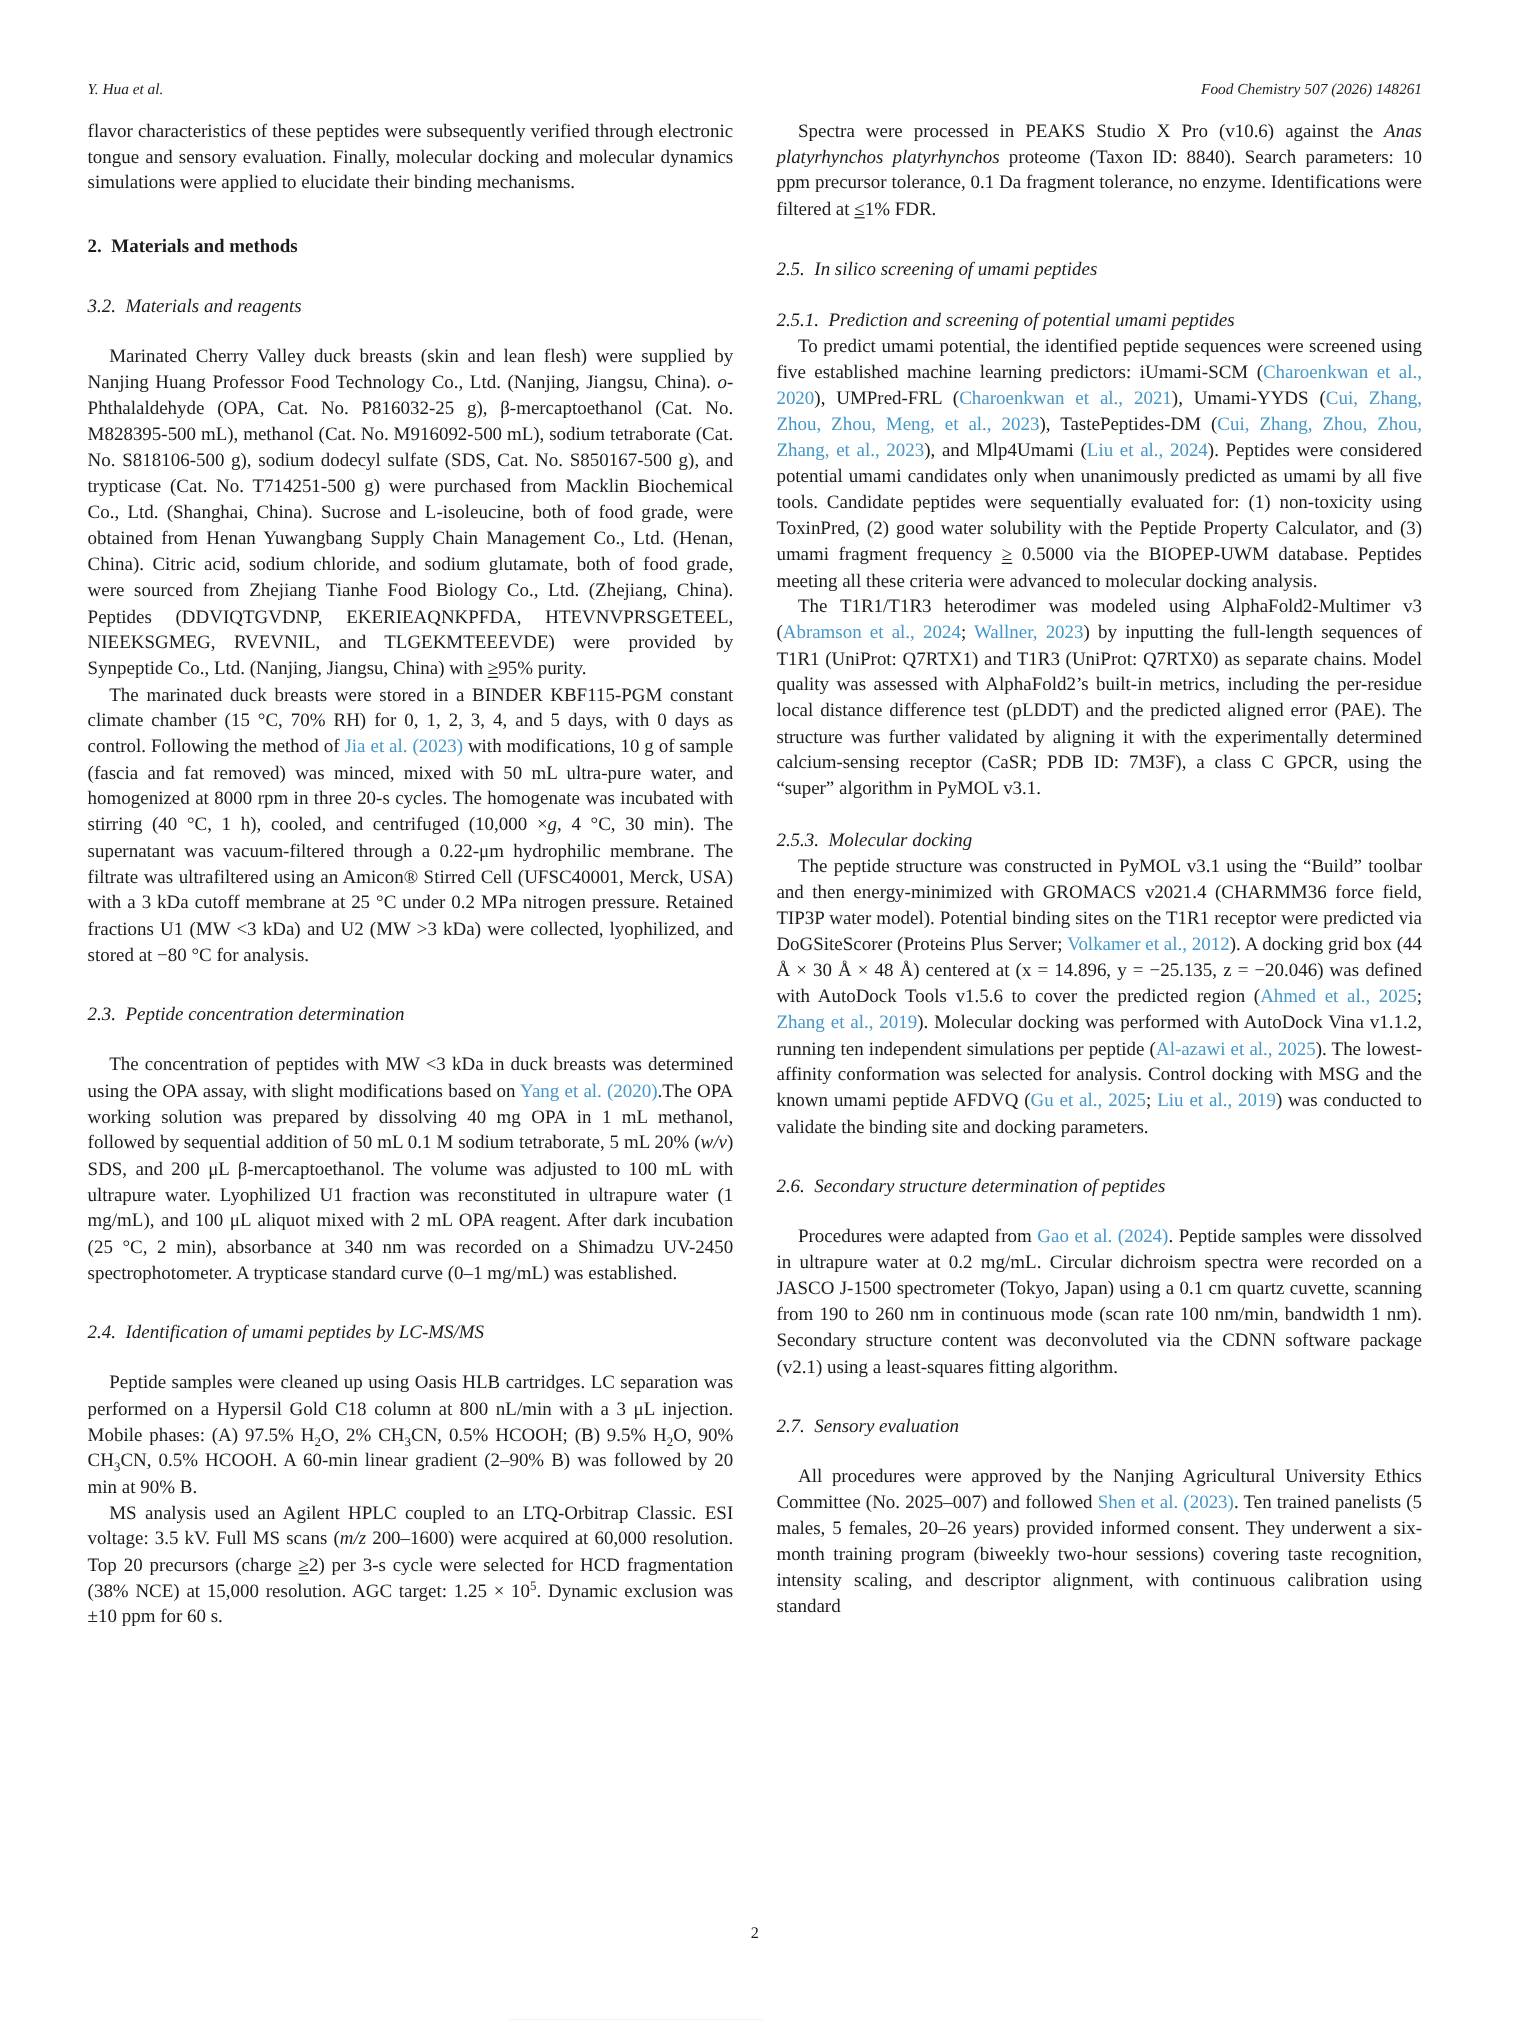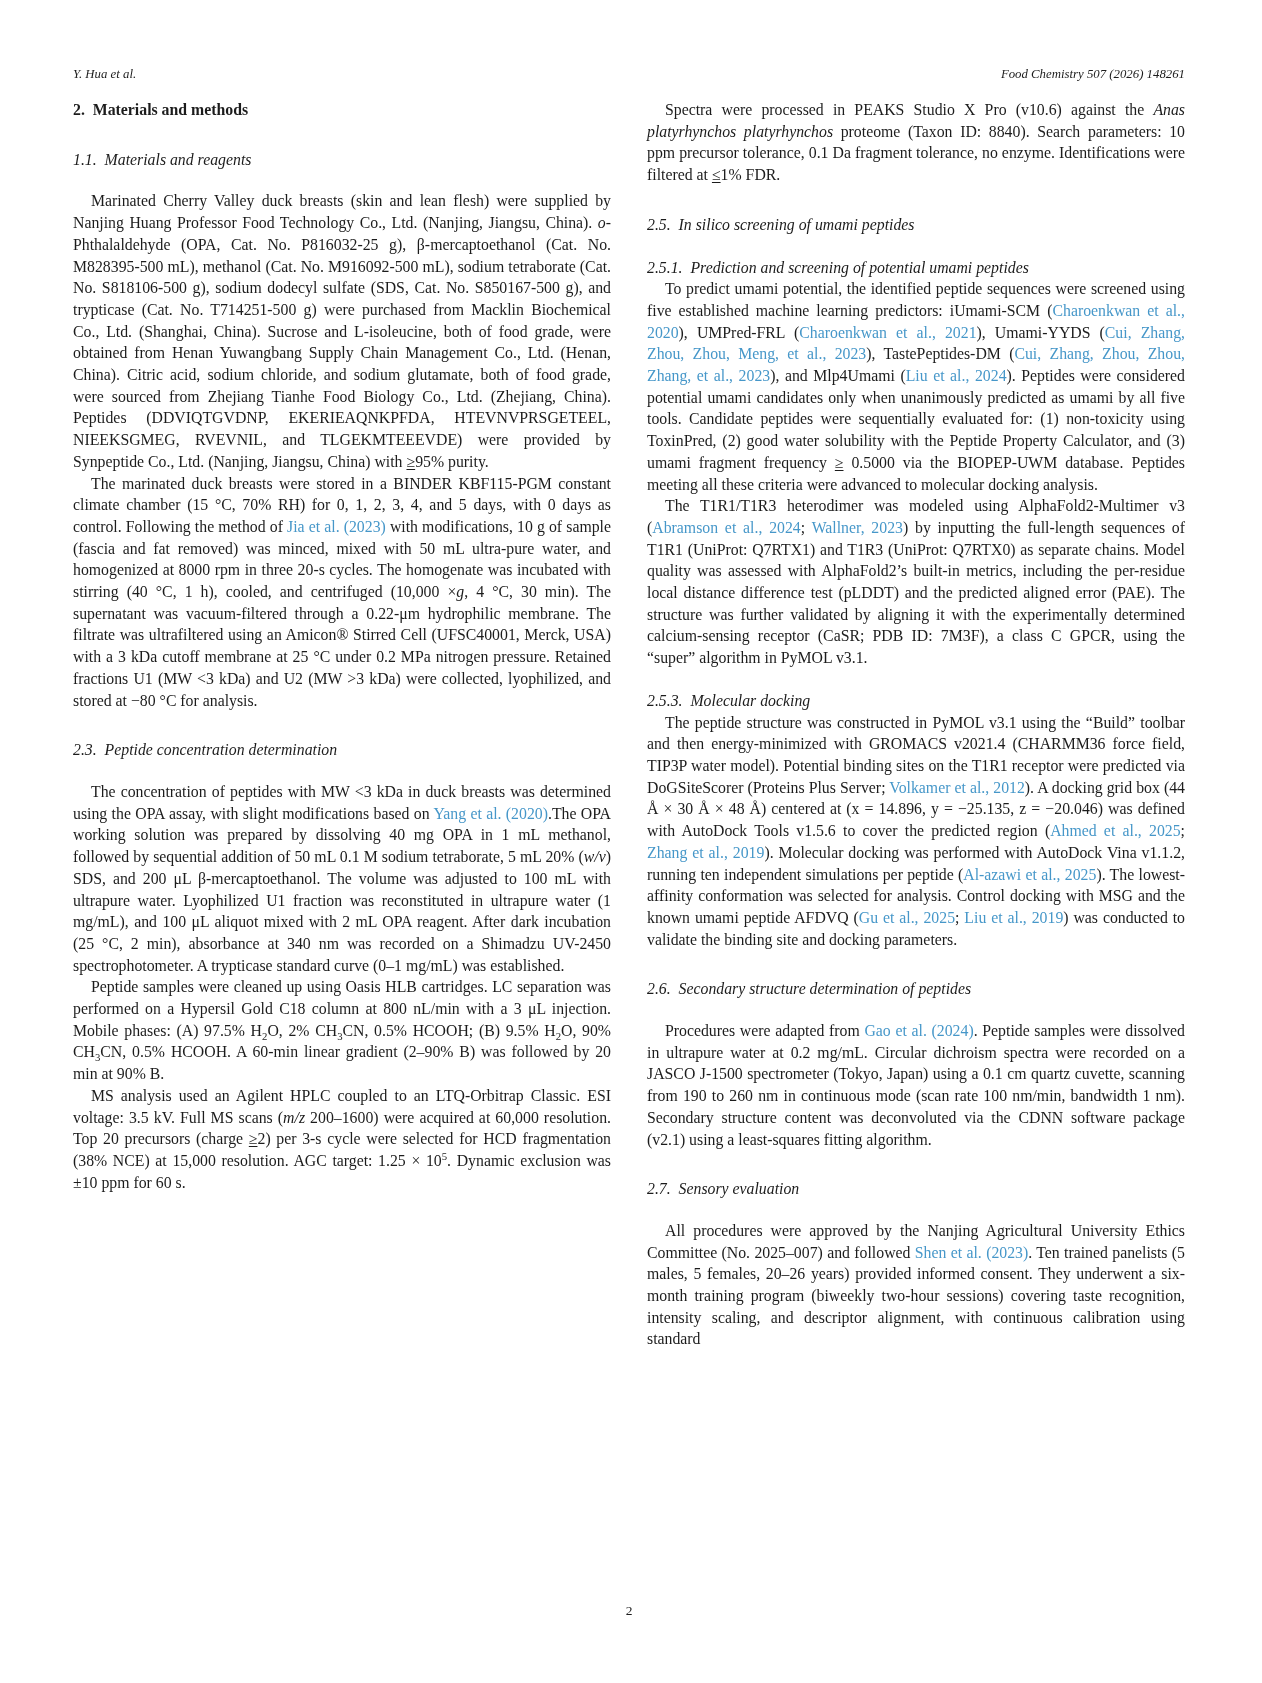--- a/index.html
+++ b/index.html
@@ -42,26 +42,28 @@
 
 <div class="page">
 
   <div class="runhead">
     <span>Y. Hua et al.</span>
     <span>Food Chemistry 507 (2026) 148261</span>
   </div>
 
   <div class="content">
     <div class="col">
+        <div class="blk pcont">flavor characteristics of these peptides were subsequently verified through electronic tongue and sensory evaluation. Finally, molecular docking and molecular dynamics simulations were applied to elucidate their binding mechanisms.</div>
         <div class="blk h1">2. Materials and methods</div>
-        <div class="blk h2">1.1. Materials and reagents</div>
+        <div class="blk h2">3.2. Materials and reagents</div>
         <div class="blk p">Marinated Cherry Valley duck breasts (skin and lean flesh) were supplied by Nanjing Huang Professor Food Technology Co., Ltd. (Nanjing, Jiangsu, China). <em>o</em>-Phthalaldehyde (OPA, Cat. No. P816032-25 g), β-mercaptoethanol (Cat. No. M828395-500 mL), methanol (Cat. No. M916092-500 mL), sodium tetraborate (Cat. No. S818106-500 g), sodium dodecyl sulfate (SDS, Cat. No. S850167-500 g), and trypticase (Cat. No. T714251-500 g) were purchased from Macklin Biochemical Co., Ltd. (Shanghai, China). Sucrose and L-isoleucine, both of food grade, were obtained from Henan Yuwangbang Supply Chain Management Co., Ltd. (Henan, China). Citric acid, sodium chloride, and sodium glutamate, both of food grade, were sourced from Zhejiang Tianhe Food Biology Co., Ltd. (Zhejiang, China). Peptides (DDVIQTGVDNP, EKERIEAQNKPFDA, HTEVNVPRSGETEEL, NIEEKSGMEG, RVEVNIL, and TLGEKMTEEEVDE) were provided by Synpeptide Co., Ltd. (Nanjing, Jiangsu, China) with <u>≥</u>95% purity.</div>
         <div class="blk p">The marinated duck breasts were stored in a BINDER KBF115-PGM constant climate chamber (15 °C, 70% RH) for 0, 1, 2, 3, 4, and 5 days, with 0 days as control. Following the method of <a class="cite">Jia et al. (2023)</a> with modifications, 10 g of sample (fascia and fat removed) was minced, mixed with 50 mL ultra-pure water, and homogenized at 8000 rpm in three 20-s cycles. The homogenate was incubated with stirring (40 °C, 1 h), cooled, and centrifuged (10,000 ×<em>g</em>, 4 °C, 30 min). The supernatant was vacuum-filtered through a 0.22-μm hydrophilic membrane. The filtrate was ultrafiltered using an Amicon® Stirred Cell (UFSC40001, Merck, USA) with a 3 kDa cutoff membrane at 25 °C under 0.2 MPa nitrogen pressure. Retained fractions U1 (MW &lt;3 kDa) and U2 (MW &gt;3 kDa) were collected, lyophilized, and stored at −80 °C for analysis.</div>
         <div class="blk h2">2.3. Peptide concentration determination</div>
         <div class="blk p">The concentration of peptides with MW &lt;3 kDa in duck breasts was determined using the OPA assay, with slight modifications based on <a class="cite">Yang et al. (2020)</a>.The OPA working solution was prepared by dissolving 40 mg OPA in 1 mL methanol, followed by sequential addition of 50 mL 0.1 M sodium tetraborate, 5 mL 20% (<em>w/v</em>) SDS, and 200 μL β-mercaptoethanol. The volume was adjusted to 100 mL with ultrapure water. Lyophilized U1 fraction was reconstituted in ultrapure water (1 mg/mL), and 100 μL aliquot mixed with 2 mL OPA reagent. After dark incubation (25 °C, 2 min), absorbance at 340 nm was recorded on a Shimadzu UV-2450 spectrophotometer. A trypticase standard curve (0–1 mg/mL) was established.</div>
+        <div class="blk h2">2.4. Identification of umami peptides by LC-MS/MS</div>
         <div class="blk p">Peptide samples were cleaned up using Oasis HLB cartridges. LC separation was performed on a Hypersil Gold C18 column at 800 nL/min with a 3 μL injection. Mobile phases: (A) 97.5% H<sub>2</sub>O, 2% CH<sub>3</sub>CN, 0.5% HCOOH; (B) 9.5% H<sub>2</sub>O, 90% CH<sub>3</sub>CN, 0.5% HCOOH. A 60-min linear gradient (2–90% B) was followed by 20 min at 90% B.</div>
         <div class="blk p">MS analysis used an Agilent HPLC coupled to an LTQ-Orbitrap Classic. ESI voltage: 3.5 kV. Full MS scans (<em>m/z</em> 200–1600) were acquired at 60,000 resolution. Top 20 precursors (charge <u>≥</u>2) per 3-s cycle were selected for HCD fragmentation (38% NCE) at 15,000 resolution. AGC target: 1.25 × 10<sup>5</sup>. Dynamic exclusion was ±10 ppm for 60 s.</div>
       </div>
     <div class="col">
         <div class="blk p">Spectra were processed in PEAKS Studio X Pro (v10.6) against the <em>Anas platyrhynchos platyrhynchos</em> proteome (Taxon ID: 8840). Search parameters: 10 ppm precursor tolerance, 0.1 Da fragment tolerance, no enzyme. Identifications were filtered at <u>≤</u>1% FDR.</div>
         <div class="blk h2">2.5. In silico screening of umami peptides</div>
         <div class="blk h3">2.5.1. Prediction and screening of potential umami peptides</div>
         <div class="blk p">To predict umami potential, the identified peptide sequences were screened using five established machine learning predictors: iUmami-SCM (<a class="cite">Charoenkwan et al., 2020</a>), UMPred-FRL (<a class="cite">Charoenkwan et al., 2021</a>), Umami-YYDS (<a class="cite">Cui, Zhang, Zhou, Zhou, Meng, et al., 2023</a>), TastePeptides-DM (<a class="cite">Cui, Zhang, Zhou, Zhou, Zhang, et al., 2023</a>), and Mlp4Umami (<a class="cite">Liu et al., 2024</a>). Peptides were considered potential umami candidates only when unanimously predicted as umami by all five tools. Candidate peptides were sequentially evaluated for: (1) non-toxicity using ToxinPred, (2) good water solubility with the Peptide Property Calculator, and (3) umami fragment frequency <u>≥</u> 0.5000 via the BIOPEP-UWM database. Peptides meeting all these criteria were advanced to molecular docking analysis.</div>
         <div class="blk p">The T1R1/T1R3 heterodimer was modeled using AlphaFold2-Multimer v3 (<a class="cite">Abramson et al., 2024</a>; <a class="cite">Wallner, 2023</a>) by inputting the full-length sequences of T1R1 (UniProt: Q7RTX1) and T1R3 (UniProt: Q7RTX0) as separate chains. Model quality was assessed with AlphaFold2’s built-in metrics, including the per-residue local distance difference test (pLDDT) and the predicted aligned error (PAE). The structure was further validated by aligning it with the experimentally determined calcium-sensing receptor (CaSR; PDB ID: 7M3F), a class C GPCR, using the “super” algorithm in PyMOL v3.1.</div>
         <div class="blk h3">2.5.3. Molecular docking</div>

